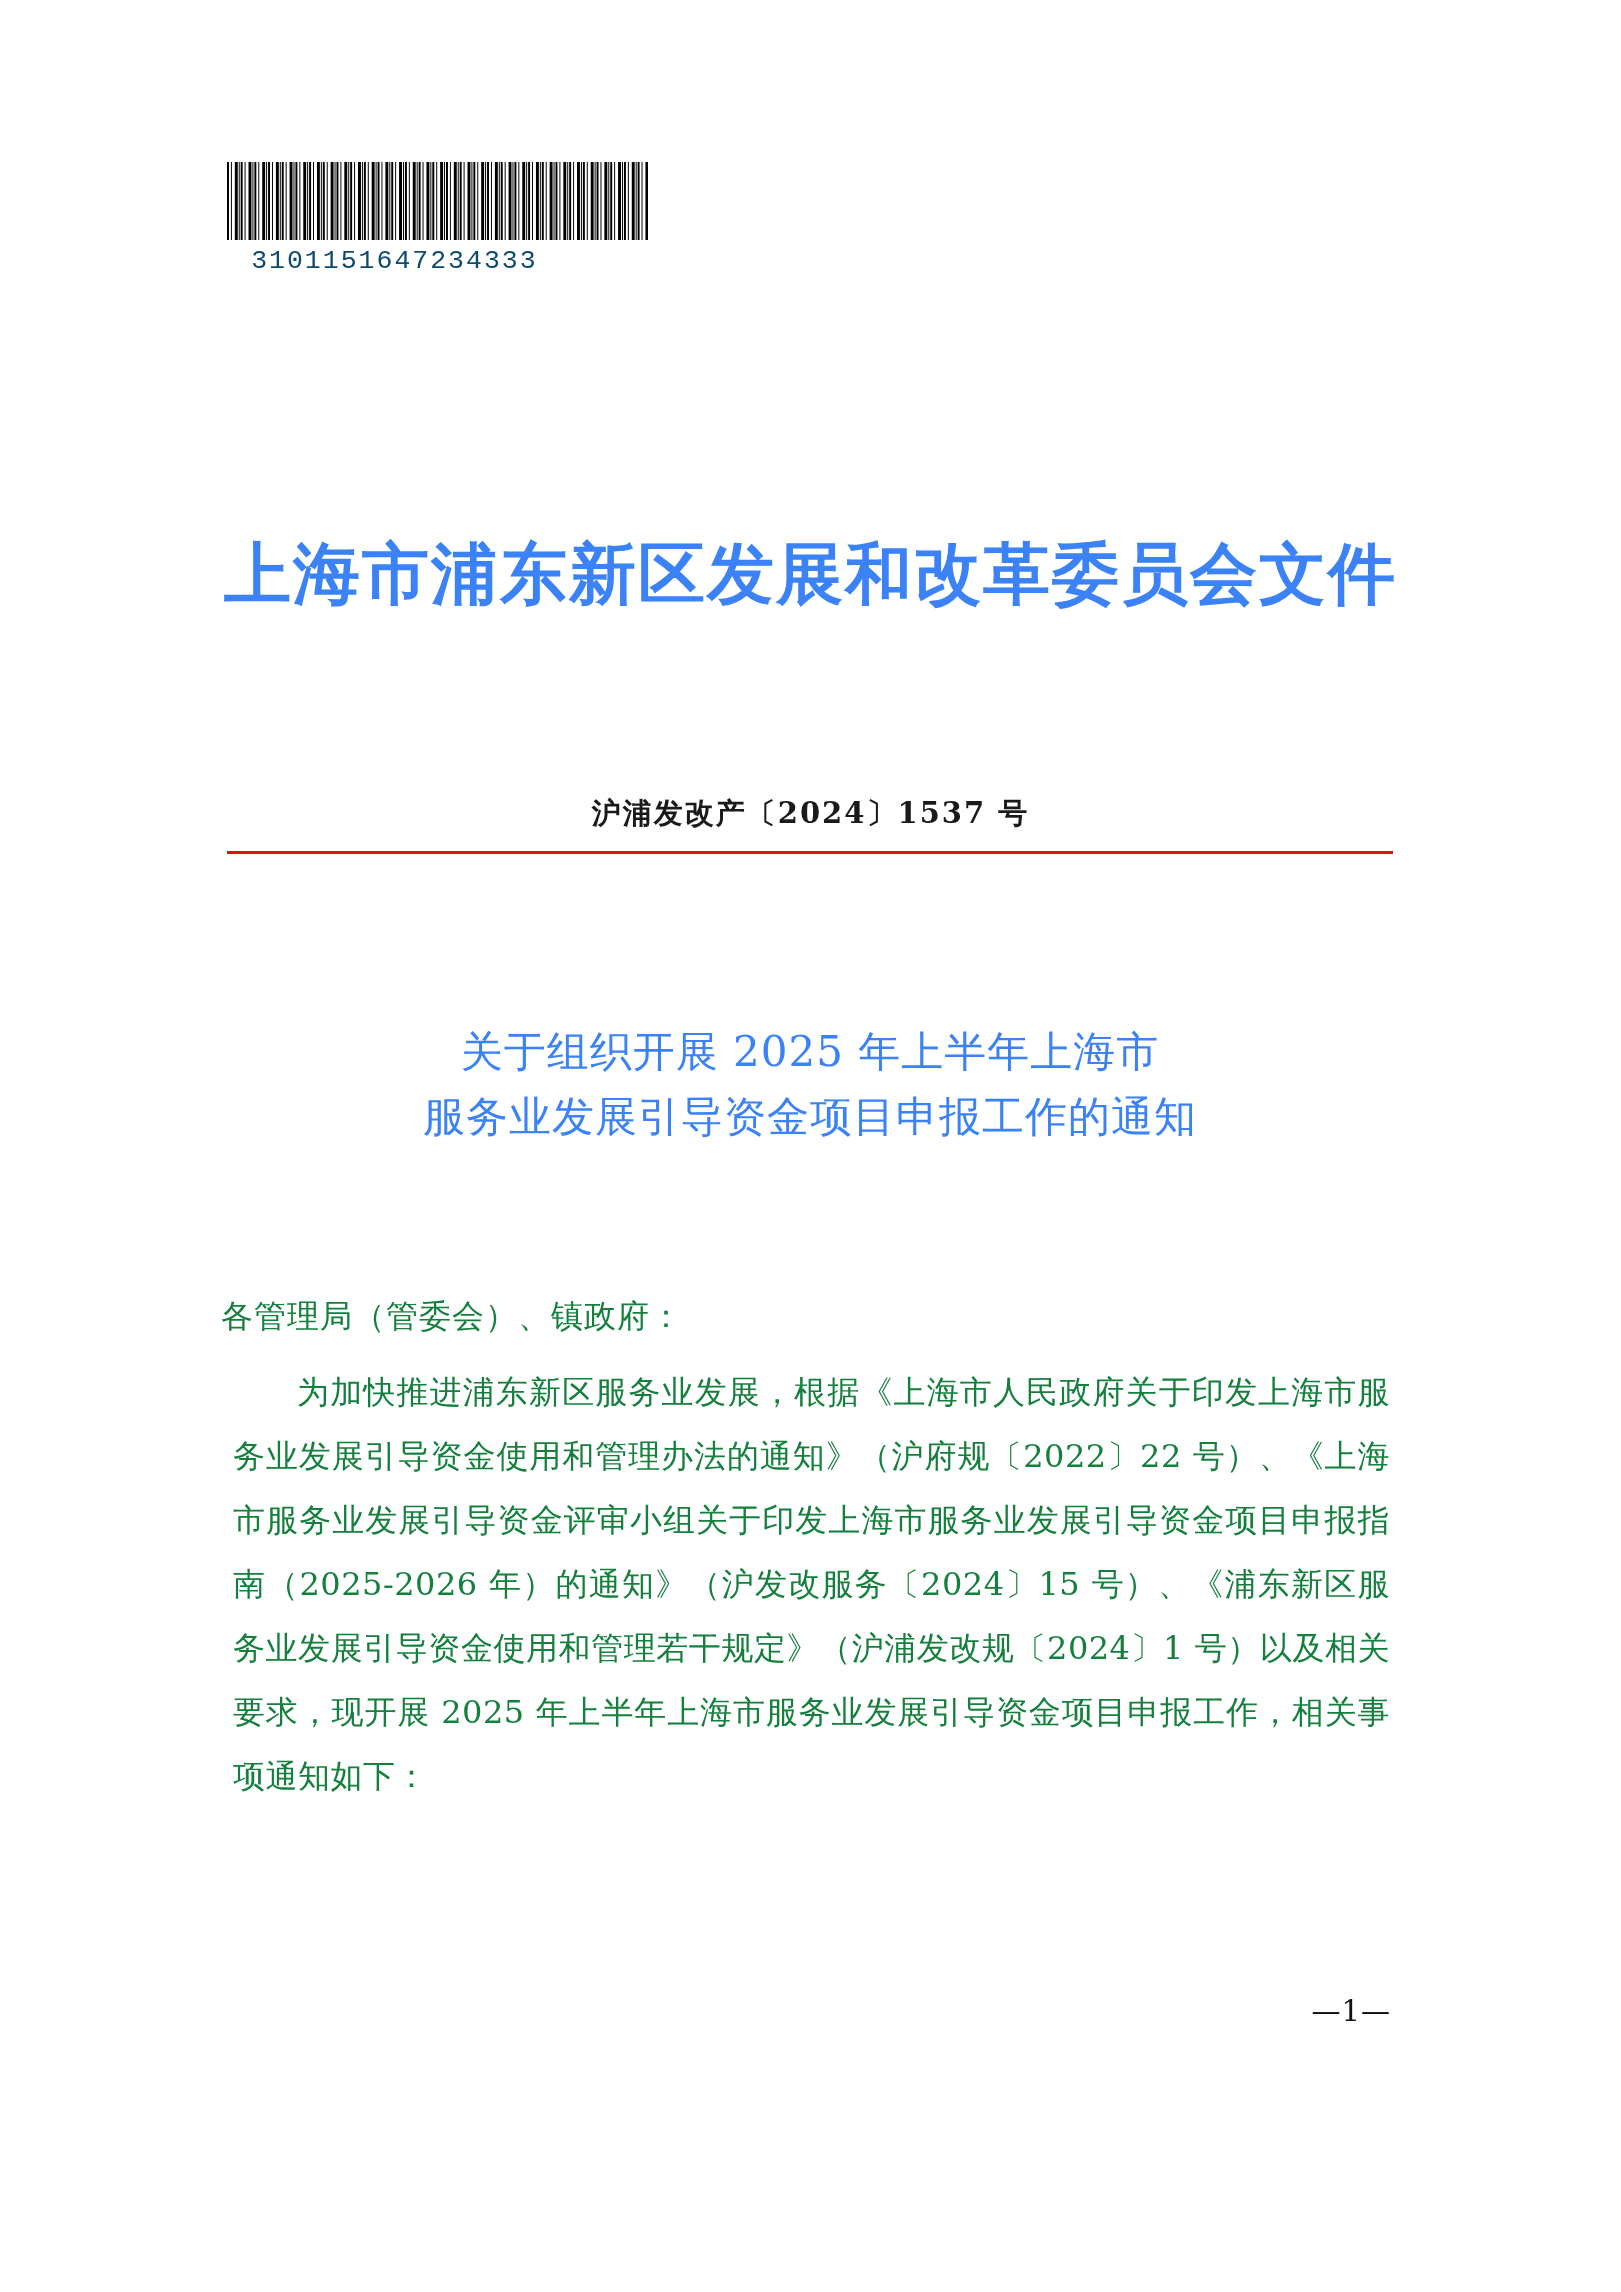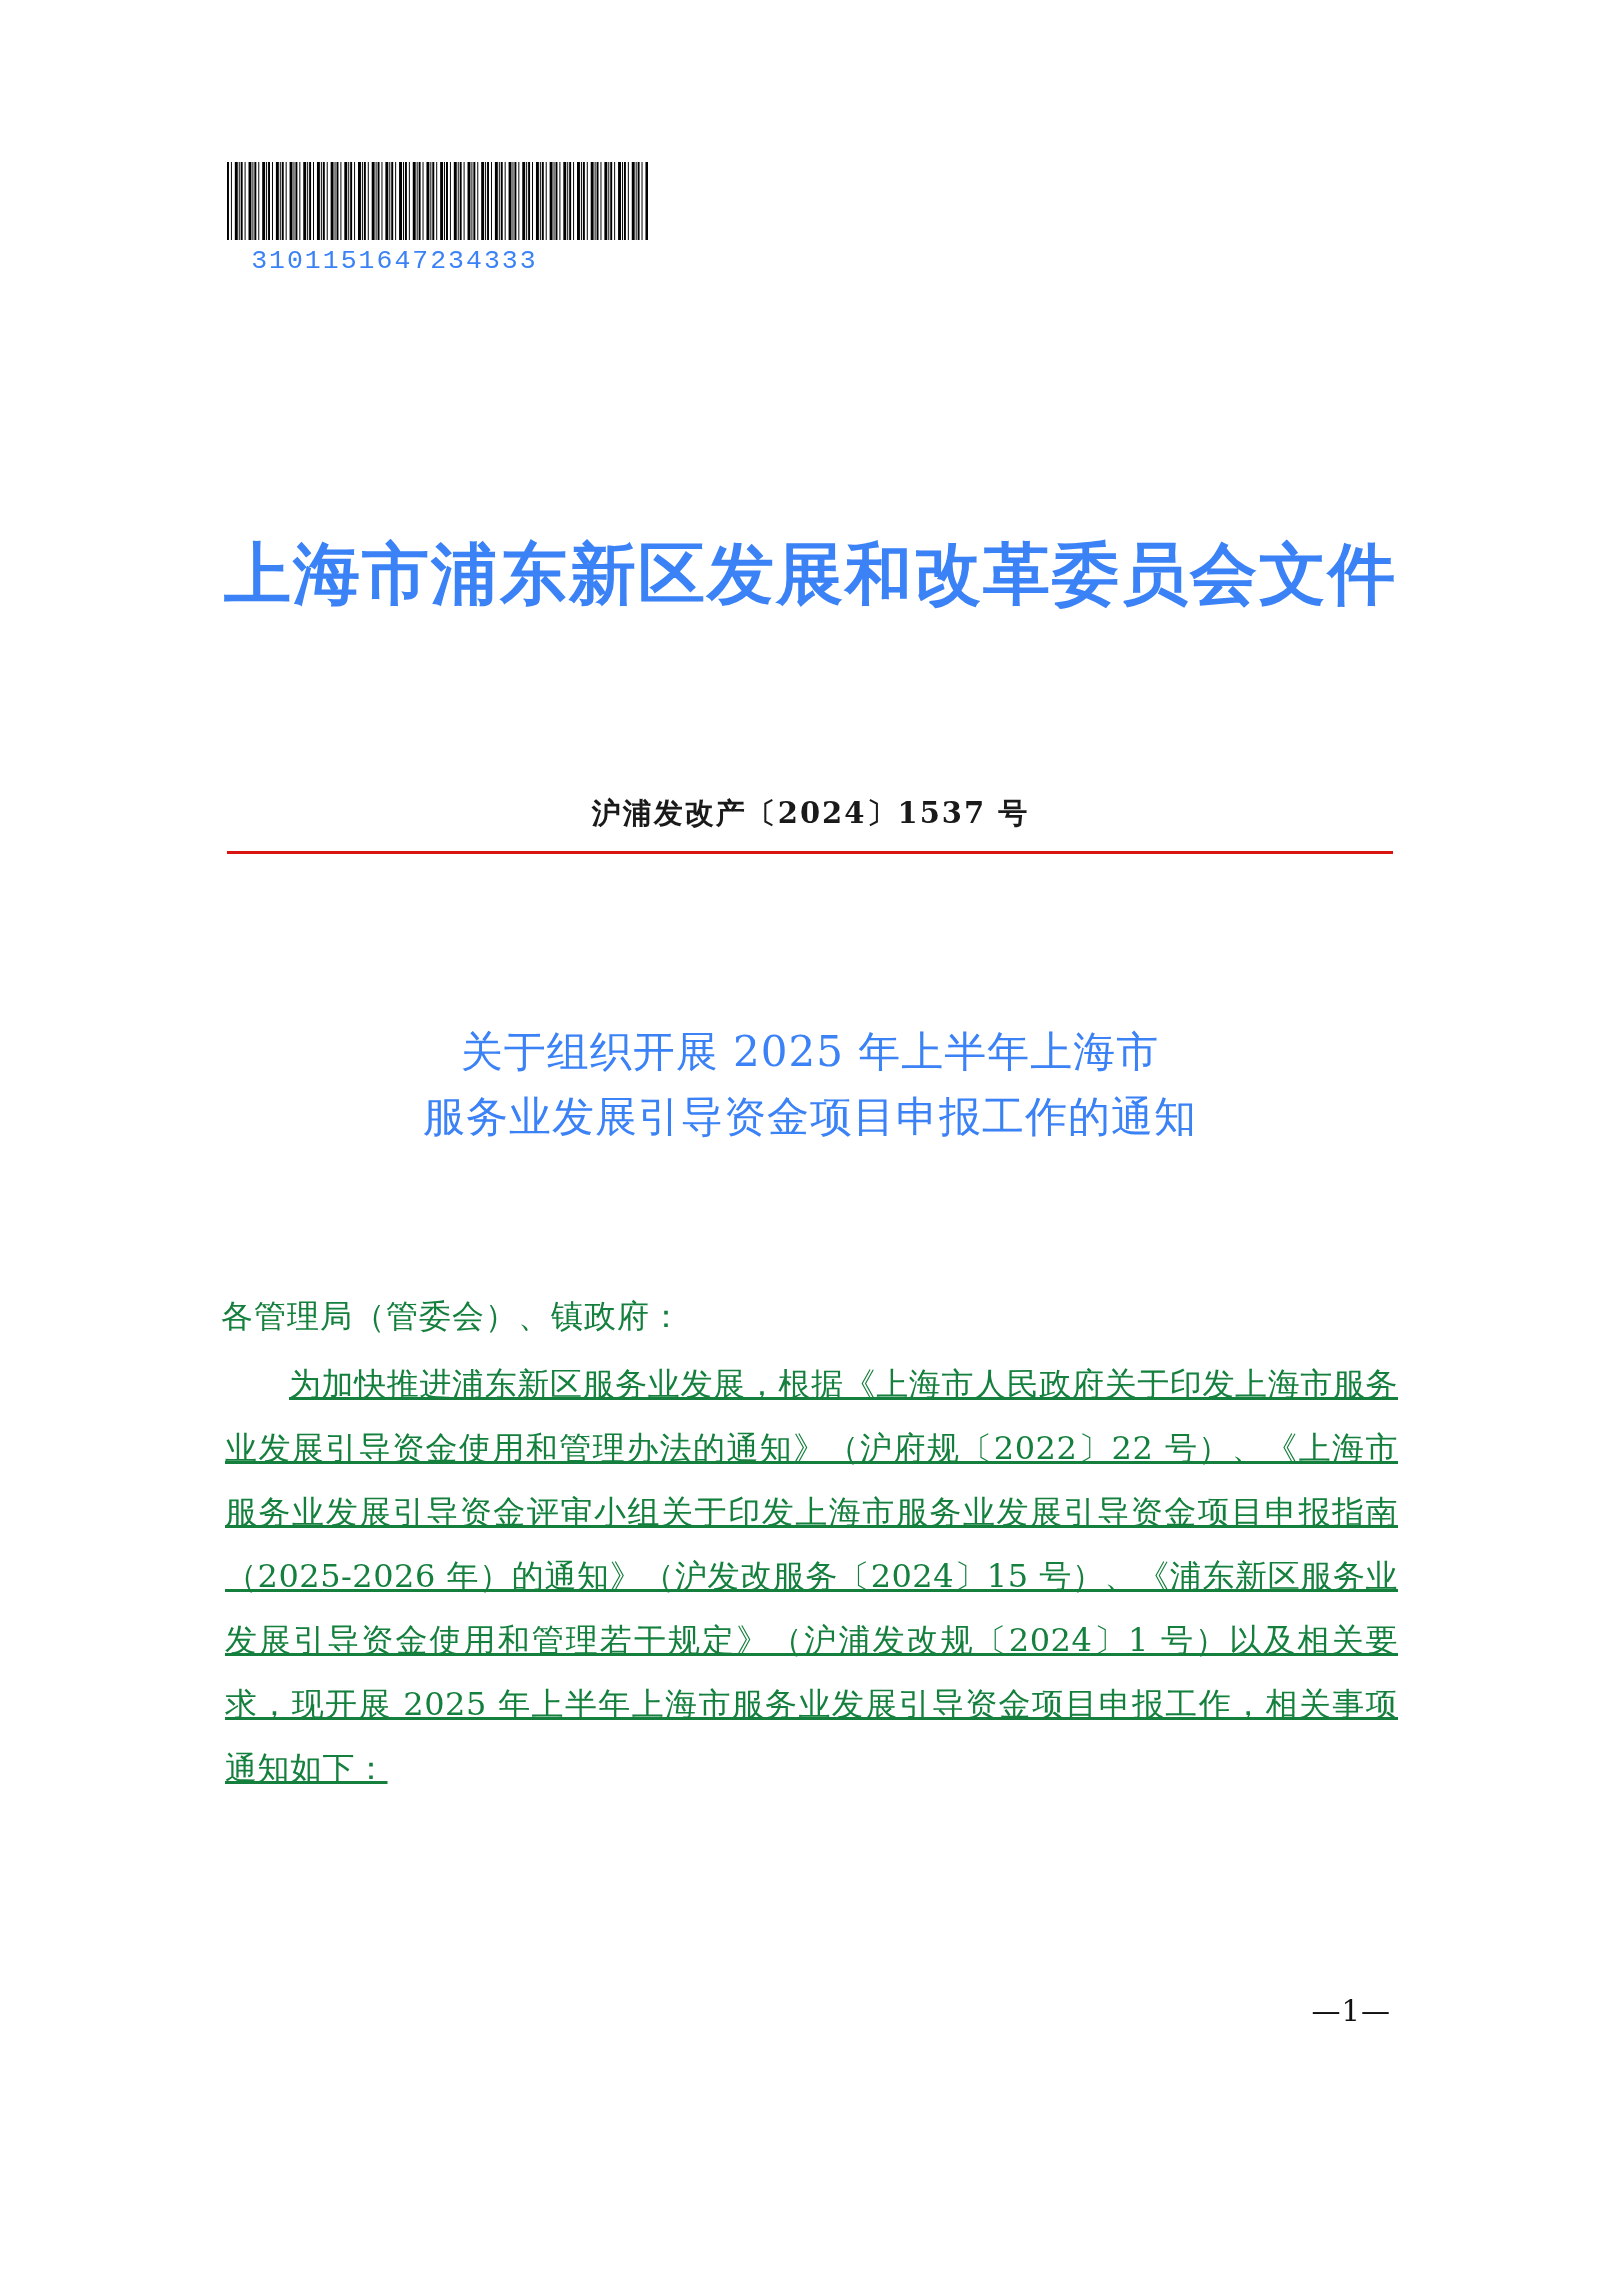--- a/index.html
+++ b/index.html
@@ -40,21 +40,21 @@
         #000 7.8px, #000 10.8px,
         #fff 10.8px, #fff 11.8px,
         #000 11.8px, #000 12.7px,
         #fff 12.7px, #fff 13.7px);
   }
   .barcode-number {
     margin-top: 5.9px;
     font-family: "Liberation Mono", monospace;
     font-size: 26.5px;
     letter-spacing: 2px;
-    color: #3b82f6;
+    color: #0c4a6e;
     text-align: center;
     width: 323px;
     margin-left: 5.9px;
   }
 
   
   .masthead {
     position: absolute;
     left: 0;
     right: 0;
@@ -117,24 +117,23 @@
     line-height: 2.0;
     color: #15803d;
     text-align: justify;
     text-justify: inter-ideograph;
   }
   .salutation {
     margin: 0 0 0 0;
     letter-spacing: 1px;
   }
   .para {
-    margin: 4px;
+    margin: 12px;
     text-indent: 2em;
     letter-spacing: 0.5px;
-    text-decoration: underline;
   }
 
   
   .page-number {
     position: absolute;
     right: 230px;
     bottom: 265px;
     font-family: "DejaVu Serif", serif;
     font-size: 29px;
     color: #111;

